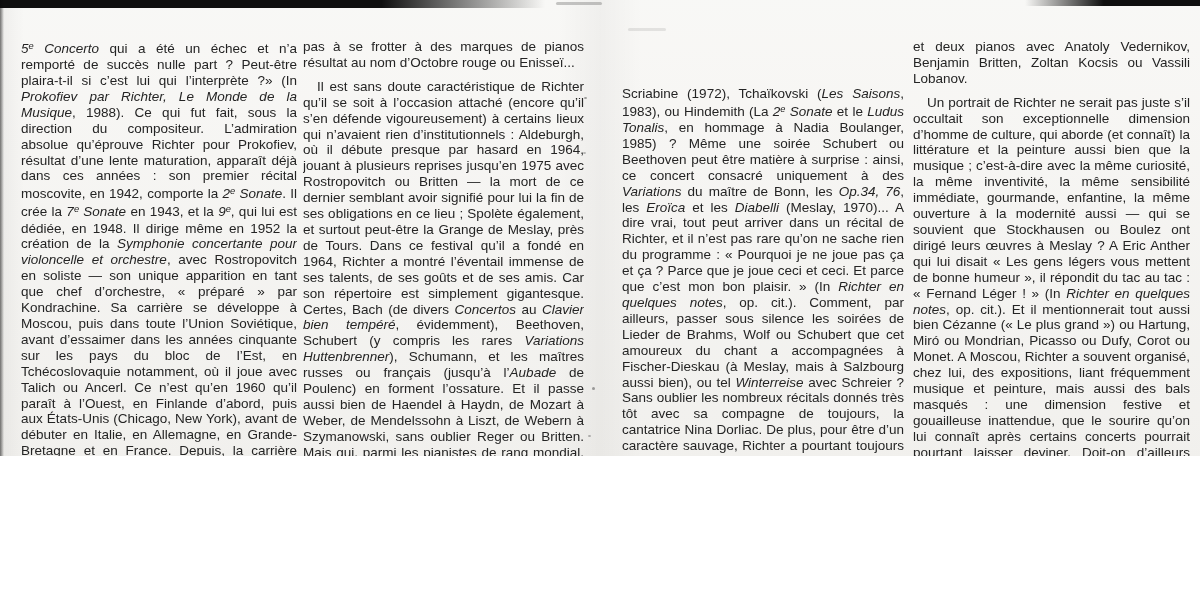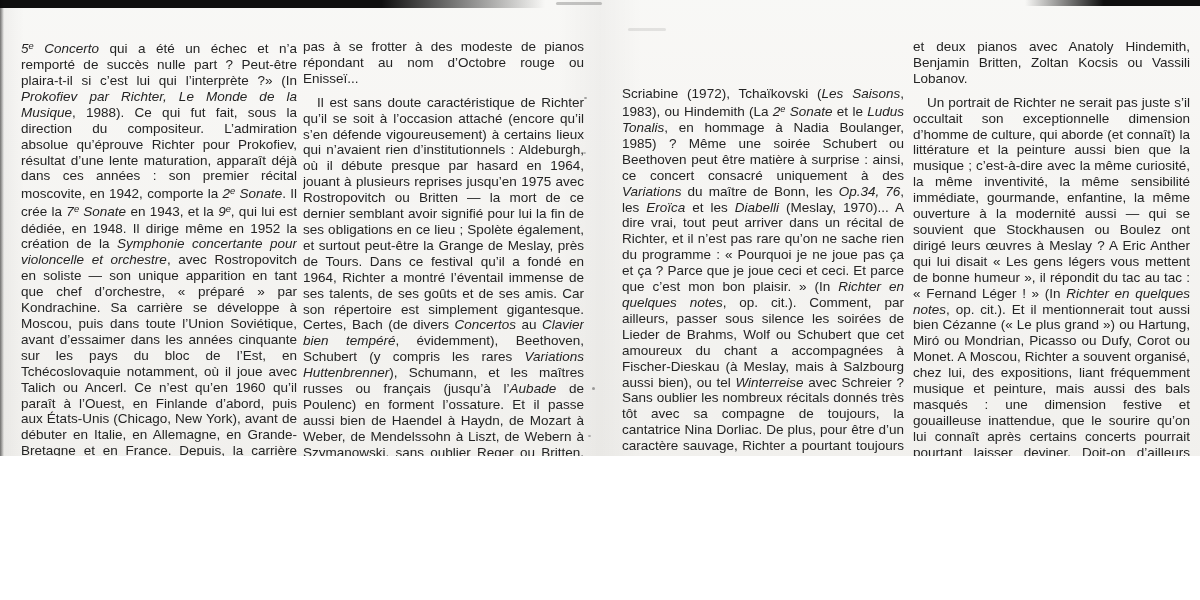--- a/index.html
+++ b/index.html
@@ -77,30 +77,30 @@
   <div class="speck s1"></div>
   <div class="speck s2"></div>
   <div class="speck s3"></div>
   <div class="speck s4"></div>
 
   <div class="page-left">
     <div class="col col0">
         <p><span class="it">5</span><span class="it sup">e</span><span class="it"> Concerto</span><span> qui a été un échec et n’a remporté de succès nulle part&nbsp;? Peut-être plaira-t-il si c’est lui qui l’interprète&nbsp;?» (In </span><span class="it">Prokofiev par Richter, Le Monde de la Musique</span><span>, 1988). Ce qui fut fait, sous la direction du compositeur. L’admiration absolue qu’éprouve Richter pour Prokofiev, résultat d’une lente maturation, apparaît déjà dans ces années&nbsp;: son premier récital moscovite, en 1942, comporte la </span><span class="it">2</span><span class="it sup">e</span><span class="it"> Sonate</span><span>. Il crée la </span><span class="it">7</span><span class="it sup">e</span><span class="it"> Sonate</span><span> en 1943, et la </span><span class="it">9</span><span class="it sup">e</span><span>, qui lui est dédiée, en 1948. Il dirige même en 1952 la création de la </span><span class="it">Symphonie concertante pour violoncelle et orchestre</span><span>, avec Rostropovitch en soliste — son unique apparition en tant que chef d’orchestre, «&nbsp;préparé&nbsp;» par Kondrachine. Sa carrière se développe à Moscou, puis dans toute l’Union Soviétique, avant d’essaimer dans les années cinquante sur les pays du bloc de l’Est, en Tchécoslovaquie notamment, où il joue avec Talich ou Ancerl. Ce n’est qu’en 1960 qu’il paraît à l’Ouest, en Finlande d’abord, puis aux États-Unis (Chicago, New York), avant de débuter en Italie, en Allemagne, en Grande-Bretagne et en France. Depuis, la carrière mondiale est venue, quoique Richter reste toujours insaisissable, jouant parfois où on l’attend le moins. C’est ainsi qu’en 1986, il fit une tournée soviétique dans plusieurs dizaines de villes où il n’était jamais allé, n’hésitant</span></p>
       </div>
     <div class="col col1">
-        <p><span>pas à se frotter à des modeste de pianos répondant au nom d’Octobre rouge ou Enisseï...</span></p>
+        <p><span>pas à se frotter à des marques de pianos résultat au nom d’Octobre rouge ou Enisseï...</span></p>
         <p class="indent"><span>Il est sans doute caractéristique de Richter qu’il se soit à l’occasion attaché (encore qu’il s’en défende vigoureusement) à certains lieux qui n’avaient rien d’institutionnels&nbsp;: Aldeburgh, où il débute presque par hasard en 1964, jouant à plusieurs reprises jusqu’en 1975 avec Rostropovitch ou Britten — la mort de ce dernier semblant avoir signifié pour lui la fin de ses obligations en ce lieu&nbsp;; Spolète également, et surtout peut-être la Grange de Meslay, près de Tours. Dans ce festival qu’il a fondé en 1964, Richter a montré l’éventail immense de ses talents, de ses goûts et de ses amis. Car son répertoire est simplement gigantesque. Certes, Bach (de divers </span><span class="it">Concertos</span><span> au </span><span class="it">Clavier bien tempéré</span><span>, évidemment), Beethoven, Schubert (y compris les rares </span><span class="it">Variations Huttenbrenner</span><span>), Schumann, et les maîtres russes ou français (jusqu’à l’</span><span class="it">Aubade</span><span> de Poulenc) en forment l’ossature. Et il passe aussi bien de Haendel à Haydn, de Mozart à Weber, de Mendelssohn à Liszt, de Webern à Szymanowski, sans oublier Reger ou Britten. Mais qui, parmi les pianistes de rang mondial, oserait si facilement, comme il l’a fait à Meslay, des programmes entièrement dédiés à</span></p>
       </div>
     <div class="pageno left">6</div>
   </div>
 
   <div class="page-right">
     <div class="col col2">
         <p><span>Scriabine (1972), Tchaïkovski (</span><span class="it">Les Saisons</span><span>, 1983), ou Hindemith (La </span><span class="it">2</span><span class="it sup">e</span><span class="it"> Sonate</span><span> et le </span><span class="it">Ludus Tonalis</span><span>, en hommage à Nadia Boulanger, 1985)&nbsp;? Même une soirée Schubert ou Beethoven peut être matière à surprise&nbsp;: ainsi, ce concert consacré uniquement à des </span><span class="it">Variations</span><span> du maître de Bonn, les </span><span class="it">Op.34, 76</span><span>, les </span><span class="it">Eroïca</span><span> et les </span><span class="it">Diabelli</span><span> (Meslay, 1970)... A dire vrai, tout peut arriver dans un récital de Richter, et il n’est pas rare qu’on ne sache rien du programme&nbsp;: «&nbsp;Pourquoi je ne joue pas ça et ça&nbsp;? Parce que je joue ceci et ceci. Et parce que c’est mon bon plaisir.&nbsp;» (In </span><span class="it">Richter en quelques notes</span><span>, op. cit.). Comment, par ailleurs, passer sous silence les soirées de Lieder de Brahms, Wolf ou Schubert que cet amoureux du chant a accompagnées à Fischer-Dieskau (à Meslay, mais à Salzbourg aussi bien), ou tel </span><span class="it">Winterreise</span><span> avec Schreier&nbsp;? Sans oublier les nombreux récitals donnés très tôt avec sa compagne de toujours, la cantatrice Nina Dorliac. De plus, pour être d’un caractère sauvage, Richter a pourtant toujours su pratiquer la musique de chambre au plus haut niveau&nbsp;: avec Rostropovitch ou Oïstrakh, avec Oleg Kagan, Yuri Bashmet, Natalia Gutman, auxquels s’ajoutent tant de concerts avec le Quatuor Borodine (y compris en... trio&nbsp;; l’</span><span class="it">Archiduc</span><span>, par exemple, avec Kopelman et Berlinsky), ou des soirées à quatre mains</span></p>
       </div>
     <div class="col col3">
-        <p><span>et deux pianos avec Anatoly Hindemith, Benjamin Britten, Zoltan Kocsis ou Vassili Lobanov.</span></p>
+        <p><span>et deux pianos avec Anatoly Vedernikov, Benjamin Britten, Zoltan Kocsis ou Vassili Lobanov.</span></p>
         <p class="indent"><span>Un portrait de Richter ne serait pas juste s’il occultait son exceptionnelle dimension d’homme de culture, qui aborde (et connaît) la littérature et la peinture aussi bien que la musique&nbsp;; c’est-à-dire avec la même curiosité, la même inventivité, la même sensibilité immédiate, gourmande, enfantine, la même ouverture à la modernité aussi — qui se souvient que Stockhausen ou Boulez ont dirigé leurs œuvres à Meslay&nbsp;? A Eric Anther qui lui disait «&nbsp;Les gens légers vous mettent de bonne humeur&nbsp;», il répondit du tac au tac&nbsp;: «&nbsp;Fernand Léger&nbsp;!&nbsp;» (In </span><span class="it">Richter en quelques notes</span><span>, op. cit.). Et il mentionnerait tout aussi bien Cézanne («&nbsp;Le plus grand&nbsp;») ou Hartung, Miró ou Mondrian, Picasso ou Dufy, Corot ou Monet. A Moscou, Richter a souvent organisé, chez lui, des expositions, liant fréquemment musique et peinture, mais aussi des bals masqués&nbsp;: une dimension festive et gouailleuse inattendue, que le sourire qu’on lui connaît après certains concerts pourrait pourtant laisser deviner. Doit-on d’ailleurs attendre moins d’un homme qui adorait jadis faire des bulles de savon, et aujourd’hui des ronds de fumée avec sa cigarette&nbsp;? Profondément modeste, solitaire sans doute, inquiet et</span></p>
       </div>
     <div class="pageno right">7</div>
   </div>
 
 </div>
 
 </body></html>

